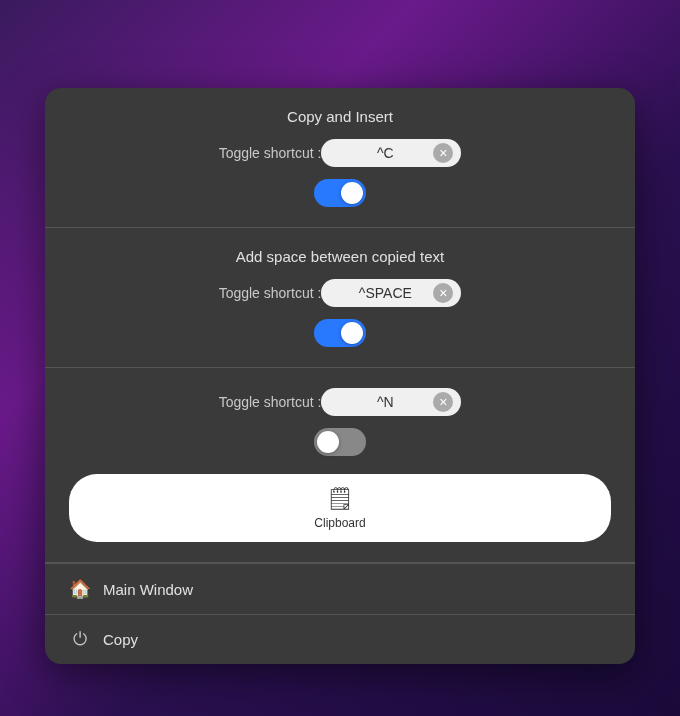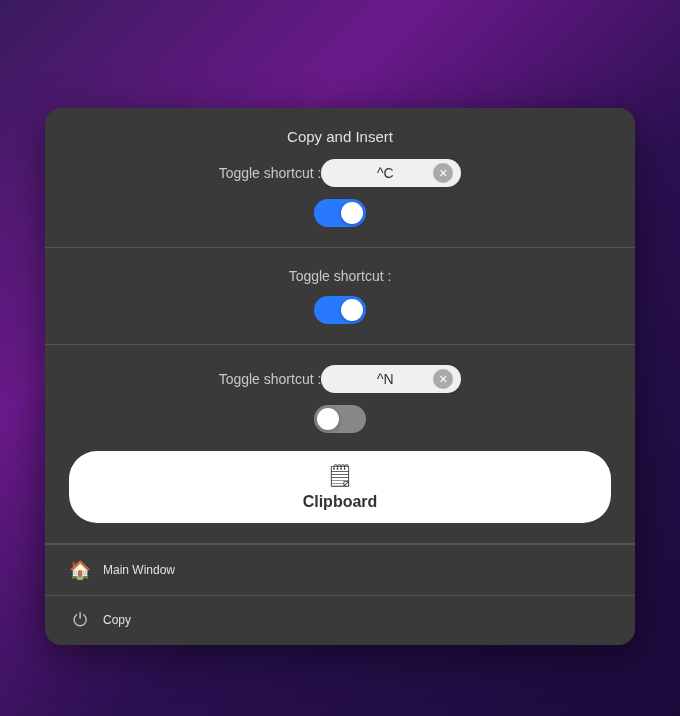--- a/index.html
+++ b/index.html
@@ -159,23 +159,23 @@
       margin-bottom: 0;
       gap: 4px;
     }
 
     .clipboard-icon {
       font-size: 22px;
       color: #333;
     }
 
     .clipboard-label {
-      font-size: 16px;
+      font-size: 12px;
       color: #333;
-      font-weight: 700;
+      font-weight: 400;
     }
 
     .menu-section {
       border-top: 1px solid #555;
     }
 
     .menu-item {
       display: flex;
       align-items: center;
       gap: 12px;
@@ -197,21 +197,21 @@
 
     .menu-icon {
       font-size: 18px;
       color: #c0c0c0;
       width: 22px;
       text-align: center;
     }
 
     .menu-label {
       color: #e0e0e0;
-      font-size: 12px;
+      font-size: 15px;
     }
   </style>
 </head>
 <body>
 
 <div class="panel">
 
   <div class="section">
     <div class="section-title">Copy and Insert</div>
     <div class="shortcut-row">
@@ -225,22 +225,27 @@
       <label class="toggle">
         <input type="checkbox" checked="" style="">
         <div class="toggle-track on">
           <div class="toggle-thumb on"></div>
         </div>
       </label>
     </div>
   </div>
 
   <div class="section">
+    <div class="section-title">Add space between copied text</div>
     <div class="shortcut-row">
       <span class="shortcut-label">Toggle shortcut :</span>
+      <div class="shortcut-input-wrapper">
+        <span class="shortcut-value">^SPACE</span>
+        <button class="clear-btn"></button>
+      </div>
     </div>
     <div class="toggle-row">
       <label class="toggle">
         <input type="checkbox" checked="" style="">
         <div class="toggle-track on">
           <div class="toggle-thumb on"></div>
         </div>
       </label>
     </div>
   </div>

